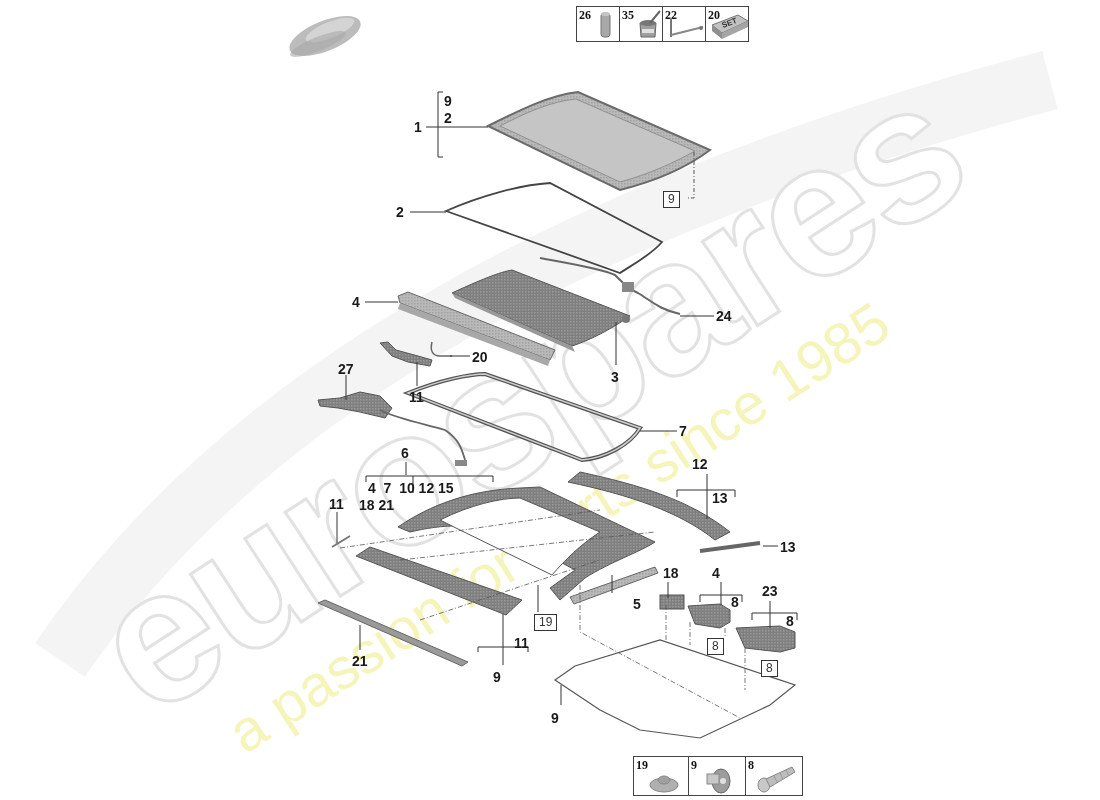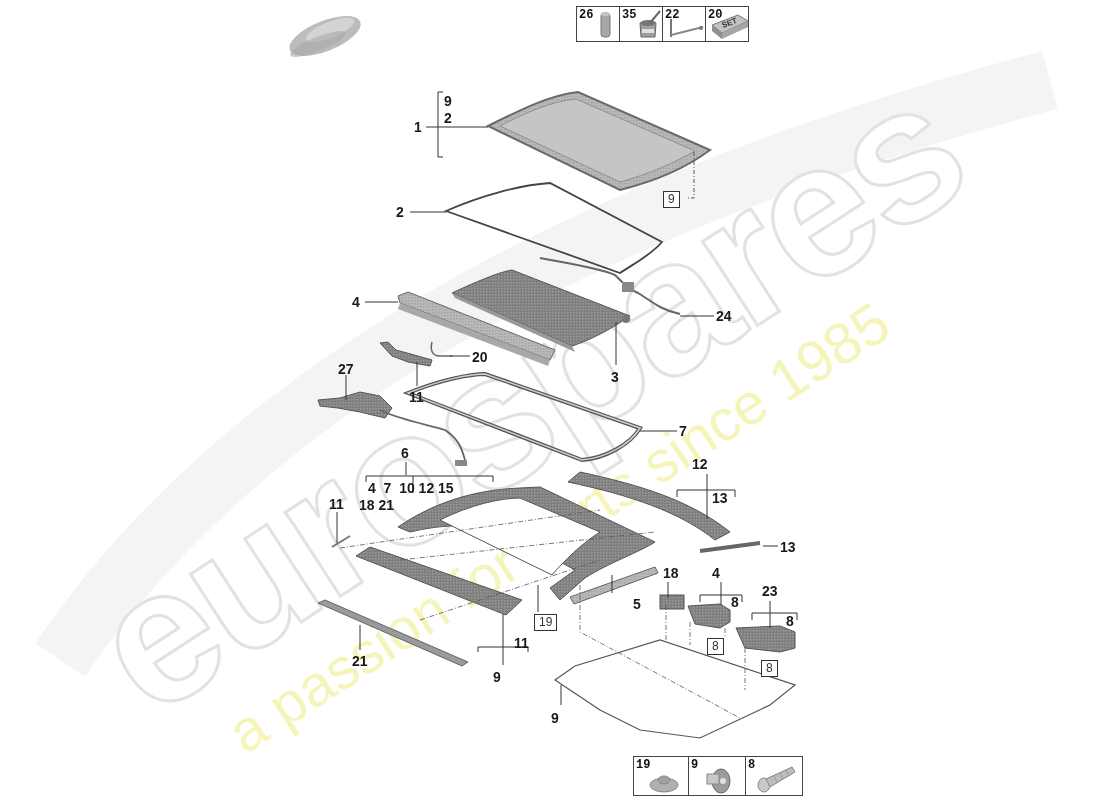--- a/index.html
+++ b/index.html
@@ -3,21 +3,21 @@
 <meta charset="utf-8">
 <style>
   html, body { margin: 0; padding: 0; background: #ffffff; }
   body { width: 1100px; height: 800px; position: relative; overflow: hidden; font-family: "Liberation Sans", sans-serif; }
   .canvas { position: absolute; left: 0; top: 0; width: 1100px; height: 800px; }
   .callout { position: absolute; font-family: "Liberation Sans", sans-serif; font-weight: bold; font-size: 14px; color: #1a1a1a; line-height: 1; }
   .boxed { position: absolute; border: 1px solid #333; background: #fff; font-family: "Liberation Sans", sans-serif; font-size: 12px; color: #333; padding: 1px 4px; line-height: 13px; }
   .legend { position: absolute; display: flex; border: 1px solid #444; background: #fff; }
   .legend .cell { position: relative; width: 42px; height: 34px; border-right: 1px solid #444; }
   .legend .cell:last-child { border-right: none; }
-  .legend .num { position: absolute; left: 2px; top: 1px; font-family: Liberation Mono, monospace; font-weight: bold; font-size: 12px; color: #111; }
+  .legend .num { position: absolute; left: 2px; top: 1px; font-family: Liberation Serif, serif; font-weight: bold; font-size: 12px; color: #111; }
   .legend svg { position: absolute; left: 0; top: 0; }
   .wm { position: absolute; pointer-events: none; }
 </style>
 </head>
 <body>
 
 <svg class="wm canvas" viewBox="0 0 1100 800" width="1100" height="800">
   <defs>
     <linearGradient id="wmfade" x1="0" y1="1" x2="1" y2="0">
       <stop offset="0" stop-color="#ececec"></stop>

